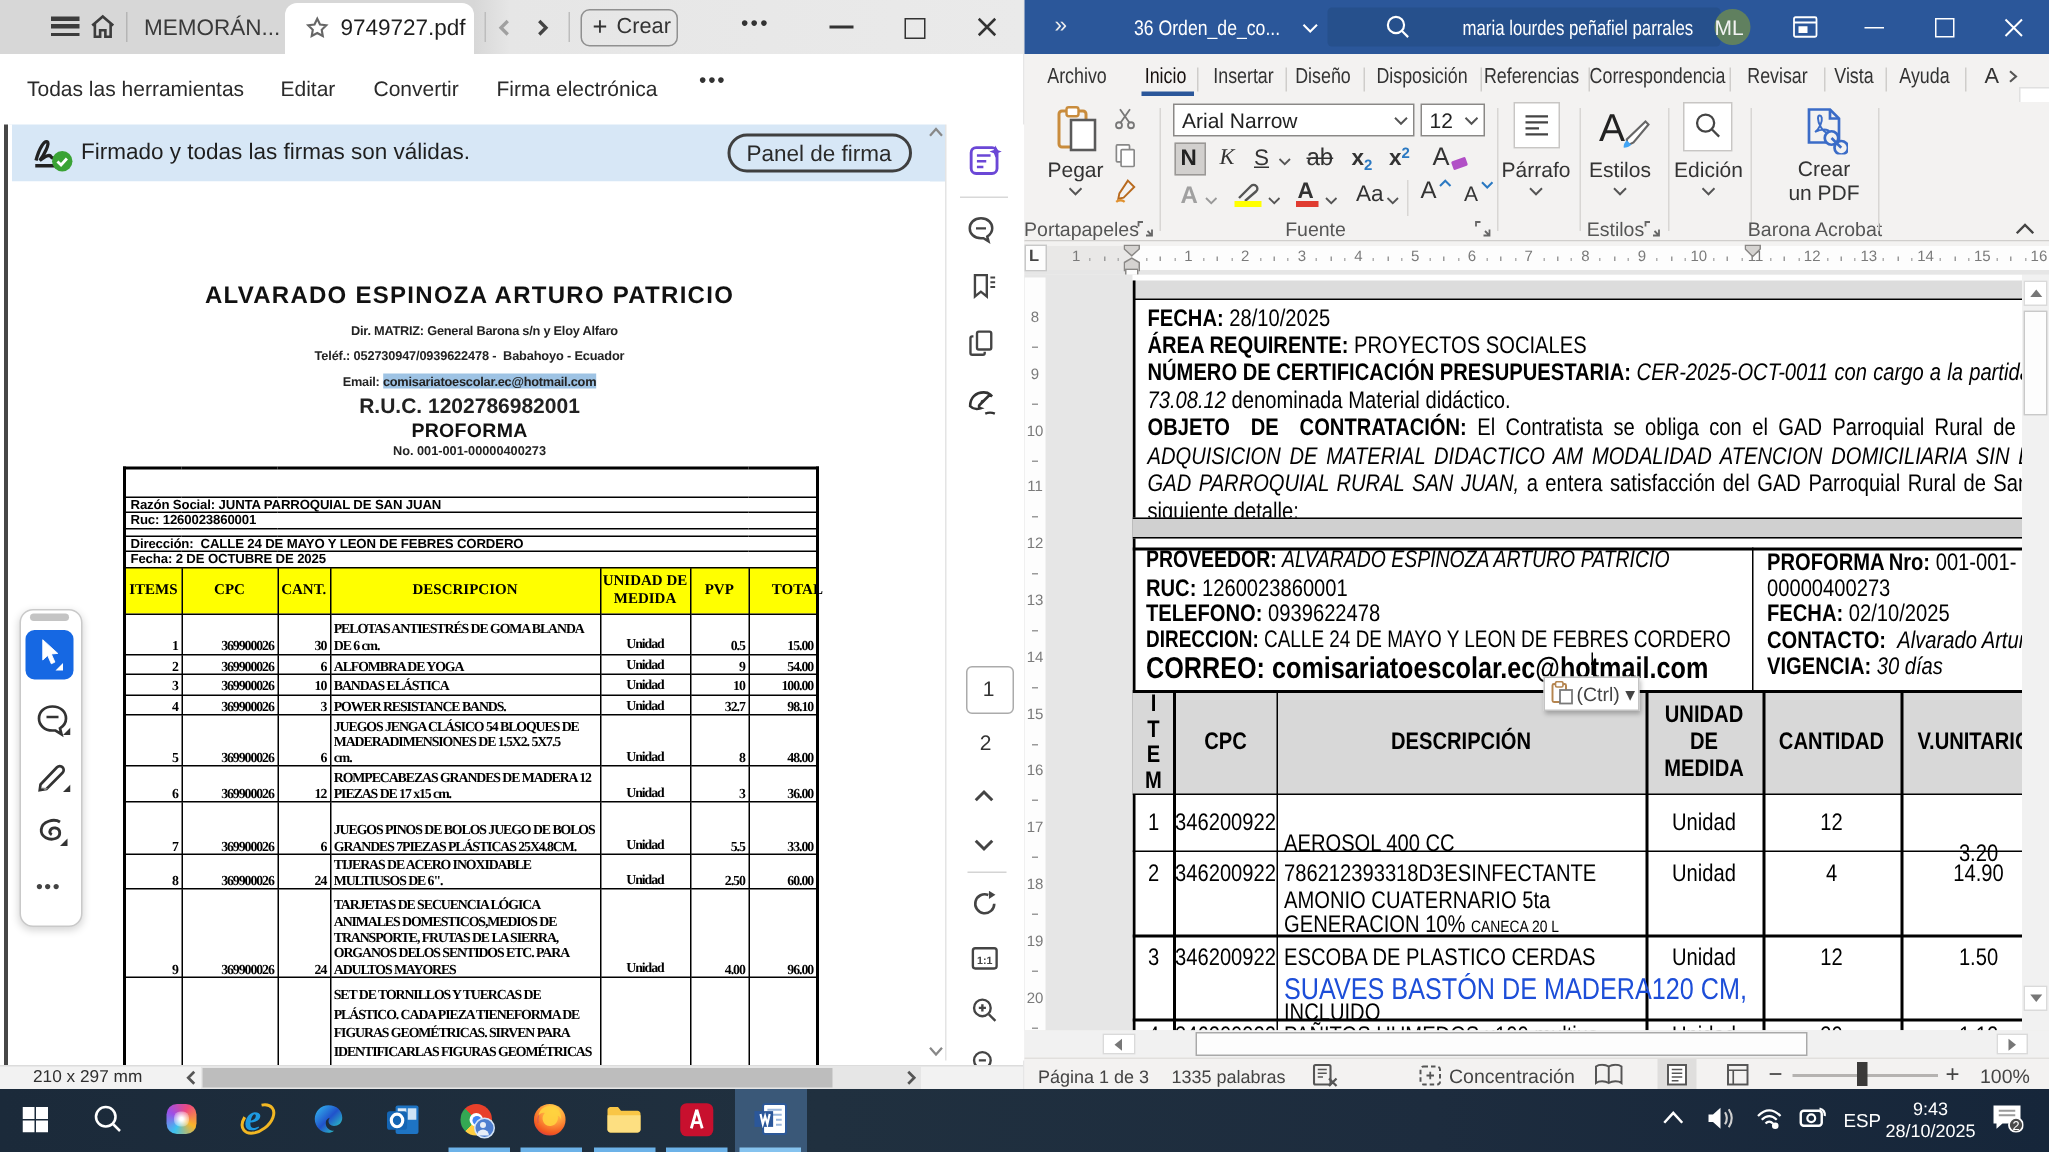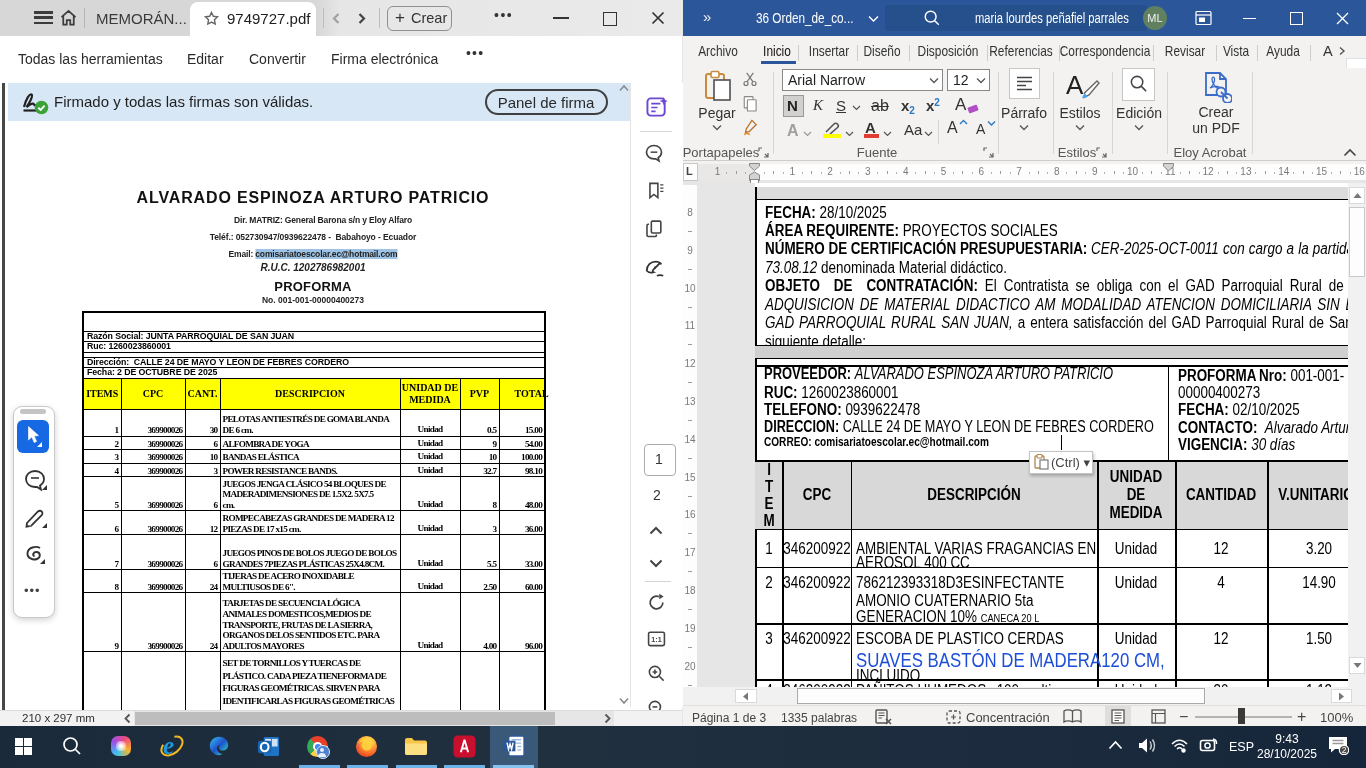--- a/index.html
+++ b/index.html
@@ -66,21 +66,21 @@
   </svg>
   <div class="abs nw" style="left:54px;top:93px;font-size:15px;color:#1f1f1f;">Firmado y todas las firmas son válidas.</div>
   <div class="abs" style="left:485px;top:89px;width:123px;height:26px;border:2px solid #3f3f3f;border-radius:14px;box-sizing:border-box;"></div>
   <div class="abs nw" style="left:546px;top:94px;transform:translateX(-50%);font-size:15px;color:#2a2a2a;">Panel de firma</div>
 
   <div class="abs" style="left:6px;top:121px;width:614px;height:589px;background:#fff;overflow:hidden;" id="pdfpage">
     <div class="abs nw" style="left:307px;top:68px;transform:translateX(-50%);font-size:16px;font-weight:bold;color:#111;letter-spacing:0.85px;">ALVARADO ESPINOZA ARTURO PATRICIO</div>
     <div class="abs nw" style="left:307px;top:94px;transform:translateX(-50%);font-size:8.5px;font-weight:bold;color:#222;letter-spacing:-0.15px;margin-left:10px;">Dir. MATRIZ: General Barona s/n y Eloy Alfaro</div>
     <div class="abs nw" style="left:307px;top:111px;transform:translateX(-50%);font-size:8.5px;font-weight:bold;color:#222;letter-spacing:-0.1px;">Teléf.: 052730947/0939622478 -&nbsp; Babahoyo - Ecuador</div>
     <div class="abs nw" style="left:307px;top:128px;transform:translateX(-50%);font-size:8.5px;font-weight:bold;color:#222;letter-spacing:-0.15px;">Email: <span style="background:#9ec3e4;">comisariatoescolar.ec@hotmail.com</span></div>
-    <div class="abs nw" style="left:307px;top:141px;transform:translateX(-50%);font-size:10px;font-weight:bold;color:#222;font-style:italic;">R.U.C. 1202786982001</div>
+    <div class="abs nw" style="left:307px;top:141px;transform:translateX(-50%);font-size:14px;font-weight:bold;color:#222;">R.U.C. 1202786982001</div>
     <div class="abs nw" style="left:307px;top:158px;transform:translateX(-50%);font-size:13px;font-weight:bold;color:#111;letter-spacing:0.2px;">PROFORMA</div>
     <div class="abs nw" style="left:307px;top:174px;transform:translateX(-50%);font-size:8.5px;font-weight:bold;color:#222;">No. 001-001-00000400273</div>
     <table class="abs" style="left:76px;top:190px;width:462px;table-layout:fixed;border:2px solid #000;font-family:'Liberation Serif',serif;color:#000;line-height:11.4px;">
       <colgroup>
             <col style="width:38px">
             <col style="width:64px">
             <col style="width:35px">
             <col style="width:180px">
             <col style="width:60px">
             <col style="width:39px">
@@ -316,21 +316,21 @@
   <div class="abs nw" style="left:20px;top:8px;font-size:15px;color:#eee;">»</div>
   <div class="abs nw" style="left:73px;top:10px;font-size:14px;color:#fff;"><span style="display:inline-block;transform:scaleX(0.84);transform-origin:0 50%;">36 Orden_de_co...</span></div>
   <svg class="abs" style="left:185px;top:15px;" width="11" height="8" viewBox="0 0 11 8" fill="none" stroke="#fff" stroke-width="1.4">
         <path d="M1 1.5 L5.5 6 L10 1.5"></path>
       </svg>
   <svg class="abs" style="left:240px;top:9px;" width="18" height="18" viewBox="0 0 20 20" fill="none" stroke="#fff" stroke-width="1.6">
         <circle cx="8.5" cy="8.5" r="6"></circle>
         <path d="M13 13 L17.5 17.5"></path>
       </svg>
   <div class="abs nw" style="left:292px;top:10px;font-size:14px;color:#fff;"><span style="display:inline-block;transform:scaleX(0.8);transform-origin:0 50%;">maria lourdes peñafiel parrales</span></div>
-  <div class="abs" style="left:460px;top:6px;width:24px;height:24px;border-radius:50%;background:#60805f;color:#f2f2f2;font-size:11px;text-align:center;line-height:24px;">ML</div>
+  <div class="abs" style="left:460px;top:6px;width:24px;height:24px;border-radius:50%;background:#60805f;color:#f2f2f2;font-size:14px;line-height:24px;">ML</div>
   <svg class="abs" style="left:512px;top:10px;" width="17" height="16" viewBox="0 0 17 16" fill="none" stroke="#fff" stroke-width="1.2">
         <rect x="1" y="1.5" width="15" height="13" rx="1"></rect>
         <path d="M1 5 H16"></path>
         <rect x="4" y="7.5" width="6" height="4.5" fill="#fff" stroke="none"></rect>
       </svg>
   <div class="abs" style="left:560px;top:17.5px;width:13px;height:1.8px;background:#fff;"></div>
   <div class="abs" style="left:607px;top:12px;width:10.5px;height:10.5px;border:1.4px solid #fff;"></div>
   <svg class="abs" style="left:653px;top:11.5px;" width="13" height="13" viewBox="0 0 13 13" stroke="#fff" stroke-width="1.3">
         <path d="M1 1 L12 12 M12 1 L1 12"></path>
       </svg>
@@ -493,21 +493,21 @@
   <svg class="abs" style="left:517px;top:71px;" width="32" height="32" viewBox="0 0 32 32">
         <path d="M6 2 L20 2 L26 8 L26 24 L6 24 Z" fill="none" stroke="#3b6cc7" stroke-width="1.8"></path>
         <path d="M20 2 L20 8 L26 8" fill="none" stroke="#3b6cc7" stroke-width="1.8"></path>
         <path d="M10 17 C13 15 15 10 14.5 7.5 C14 5.5 12 5.5 12 8 C12 11 15 17 18 17.5 C20 18 20 16 17.5 15.5 C14.5 15 11 16.5 10 17 Z" fill="none" stroke="#3b6cc7" stroke-width="1.3"></path>
         <circle cx="21" cy="21" r="4.5" fill="#f3f2f1" stroke="#3b6cc7" stroke-width="1.8"></circle>
         <circle cx="27.5" cy="27.5" r="4.5" fill="#f3f2f1" stroke="#3b6cc7" stroke-width="1.8"></circle>
         <path d="M21 21 L27.5 27.5" stroke="#3b6cc7" stroke-width="1.8"></path>
       </svg>
   <div class="abs nw" style="left:533px;top:104px;transform:translateX(-50%);font-size:14px;color:#333;">Crear</div>
   <div class="abs nw" style="left:533px;top:120px;transform:translateX(-50%);font-size:14px;color:#333;">un PDF</div>
-  <div class="abs nw" style="left:527px;top:145px;transform:translateX(-50%);font-size:13px;color:#555;">Eloy Acrobat</div>
+  <div class="abs nw" style="left:527px;top:145px;transform:translateX(-50%);font-size:13px;color:#555;">Barona Acrobat</div>
   <div class="abs" style="left:569px;top:72px;width:1px;height:82px;background:#d8d6d4;"></div>
   <svg class="abs" style="left:660px;top:148px;" width="14" height="9" viewBox="0 0 14 9">
         <path d="M1.5 7.5 L7 2 L12.5 7.5" fill="none" stroke="#444" stroke-width="1.6"></path>
       </svg>
 
   <div class="abs" style="left:0;top:161px;width:683px;height:22px;background:linear-gradient(180deg,#f3f2f1 0 3px,#e6e6e6 3px 100%);" id="rulerrow"></div>
   <div class="abs" style="left:0;top:163px;width:15px;height:18px;background:#fdfdfd;border:1px solid #c8c8c8;box-sizing:border-box;"></div>
   <div class="abs nw" style="left:3px;top:165px;font-size:11px;color:#444;font-weight:bold;">L</div>
   <div class="abs" style="left:15px;top:164px;width:668px;height:16px;background:#fdfdfd;" id="hruler">
         <div style="position:absolute;left:0;top:0;width:56.5px;height:16px;background:#e9e8e7;"></div>
@@ -636,21 +636,21 @@
       <div class="abs nw" style="left:10px;top:149.5px;font-size:16px;color:#000;"><span class="cond">siguiente detalle:</span></div>
 
       <div class="abs" style="left:0;top:162px;width:593px;height:14px;background:#d0d0d0;border-top:1px solid #000;border-bottom:1px solid #000;box-sizing:border-box;"></div>
 
       <div class="abs" style="left:0;top:182px;width:593px;height:1.5px;background:#000;"></div>
       <div class="abs" style="left:412.5px;top:182px;width:1.5px;height:95px;background:#000;"></div>
       <div class="abs nw" style="left:9px;top:182px;font-size:16px;color:#000;"><span class="cond" style="transform:scaleX(0.81);"><b>PROVEEDOR:</b> <i>ALVARADO ESPINOZA ARTURO PATRICIO</i></span></div>
       <div class="abs nw" style="left:9px;top:201px;font-size:16px;color:#000;"><span class="cond"><b>RUC:</b> 1260023860001</span></div>
       <div class="abs nw" style="left:9px;top:218px;font-size:16px;color:#000;"><span class="cond"><b>TELEFONO:</b> 0939622478</span></div>
       <div class="abs nw" style="left:9px;top:234.7px;font-size:16px;color:#000;"><span class="cond" style="transform:scaleX(0.79);"><b>DIRECCION:</b> CALLE 24 DE MAYO Y LEON DE FEBRES CORDERO</span></div>
-      <div class="abs nw" style="left:9px;top:251.7px;font-size:12px;color:#000;"><span class="cond"><b>CORREO: comisariatoescolar.ec@hotmail.com</b></span></div>
+      <div class="abs nw" style="left:9px;top:251.7px;font-size:20px;color:#000;"><span class="cond"><b>CORREO: comisariatoescolar.ec@hotmail.com</b></span></div>
           <div class="abs" style="left:306px;top:252px;width:1.2px;height:15px;background:#000;"></div>
       <div class="abs nw" style="left:423px;top:184px;font-size:16px;color:#000;"><span class="cond"><b>PROFORMA Nro:</b> 001-001-</span></div>
       <div class="abs nw" style="left:423px;top:201px;font-size:16px;color:#000;"><span class="cond">00000400273</span></div>
       <div class="abs nw" style="left:423px;top:218px;font-size:16px;color:#000;"><span class="cond"><b>FECHA:</b> 02/10/2025</span></div>
       <div class="abs nw" style="left:423px;top:235.7px;font-size:16px;color:#000;"><span class="cond"><b>CONTACTO:</b>&nbsp; <i>Alvarado Artur</i></span></div>
       <div class="abs nw" style="left:423px;top:252.7px;font-size:16px;color:#000;"><span class="cond"><b>VIGENCIA:</b> <i>30 días</i></span></div>
 
       <div class="abs" style="left:0;top:277px;width:593px;height:70px;background:#d8d8d8;"></div>
       <div class="abs" style="left:0;top:277px;width:593px;height:1.5px;background:#000;"></div>
       <div class="abs" style="left:0;top:345.5px;width:593px;height:1.5px;background:#000;"></div>
@@ -670,25 +670,24 @@
       <div class="abs nw" style="left:62px;top:303px;font-size:16px;color:#000;"><span class="condc"><b>CPC</b></span></div>
       <div class="abs nw" style="left:219px;top:303px;font-size:16px;color:#000;"><span class="condc"><b>DESCRIPCIÓN</b></span></div>
       <div class="abs nw" style="left:381px;top:285px;font-size:16px;color:#000;"><span class="condc"><b>UNIDAD</b></span></div>
       <div class="abs nw" style="left:381px;top:303px;font-size:16px;color:#000;"><span class="condc"><b>DE</b></span></div>
       <div class="abs nw" style="left:381px;top:321px;font-size:16px;color:#000;"><span class="condc"><b>MEDIDA</b></span></div>
       <div class="abs nw" style="left:466px;top:303px;font-size:16px;color:#000;"><span class="condc"><b>CANTIDAD</b></span></div>
       <div class="abs nw" style="left:561px;top:303px;font-size:16px;color:#000;"><span class="condc"><b>V.UNITARIO</b></span></div>
 
       <div class="abs nw" style="left:13.5px;top:357px;font-size:16px;color:#000;"><span class="condc">1</span></div>
       <div class="abs nw" style="left:62px;top:357px;font-size:16px;color:#000;"><span class="condc">346200922</span></div>
-      <div class="abs nw" style="left:101px;top:357px;font-size:16px;color:#000;"><span class="cond">AMBIENTAL VARIAS FRAGANCIAS EN</span></div>
       <div class="abs nw" style="left:101px;top:370.5px;font-size:16px;color:#000;text-decoration:underline;"><span class="cond">AEROSOL 400 CC</span></div>
       <div class="abs nw" style="left:381px;top:357px;font-size:16px;color:#000;"><span class="condc">Unidad</span></div>
       <div class="abs nw" style="left:466px;top:357px;font-size:16px;color:#000;"><span class="condc">12</span></div>
-      <div class="abs nw" style="left:564px;top:357px;font-size:16px;color:#000;"><span class="condc">3.20</span></div>
+      <div class="abs nw" style="left:564px;top:378px;font-size:16px;color:#000;"><span class="condc">3.20</span></div>
 
       <div class="abs nw" style="left:13.5px;top:390.5px;font-size:16px;color:#000;"><span class="condc">2</span></div>
       <div class="abs nw" style="left:62px;top:390.5px;font-size:16px;color:#000;"><span class="condc">346200922</span></div>
       <div class="abs nw" style="left:101px;top:390.5px;font-size:16px;color:#000;"><span class="cond">786212393318D3ESINFECTANTE</span></div>
       <div class="abs nw" style="left:101px;top:409px;font-size:16px;color:#000;"><span class="cond">AMONIO CUATERNARIO 5ta</span></div>
       <div class="abs nw" style="left:101px;top:424.5px;font-size:16px;color:#000;"><span class="cond">GENERACION 10% <span style="font-size:11px;">CANECA 20 L</span></span></div>
       <div class="abs nw" style="left:381px;top:390.5px;font-size:16px;color:#000;"><span class="condc">Unidad</span></div>
       <div class="abs nw" style="left:466px;top:390.5px;font-size:16px;color:#000;"><span class="condc">4</span></div>
       <div class="abs nw" style="left:564px;top:390.5px;font-size:16px;color:#000;"><span class="condc">14.90</span></div>
 

